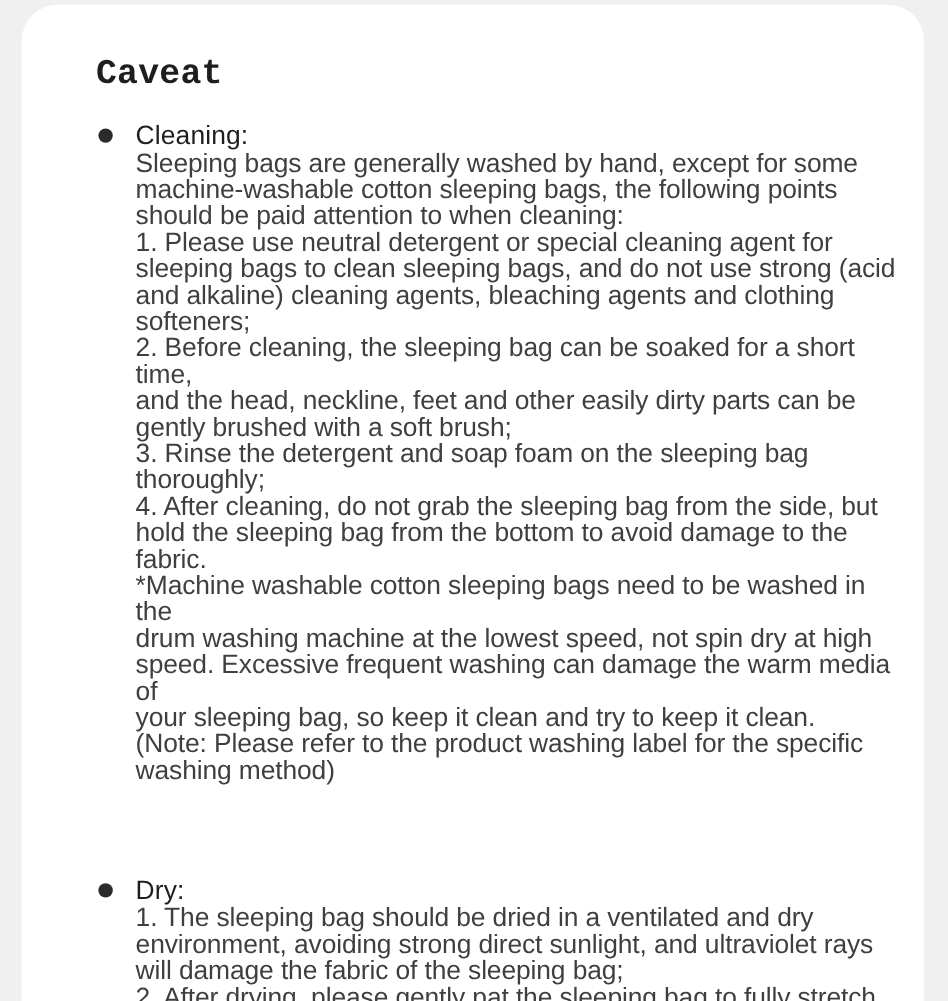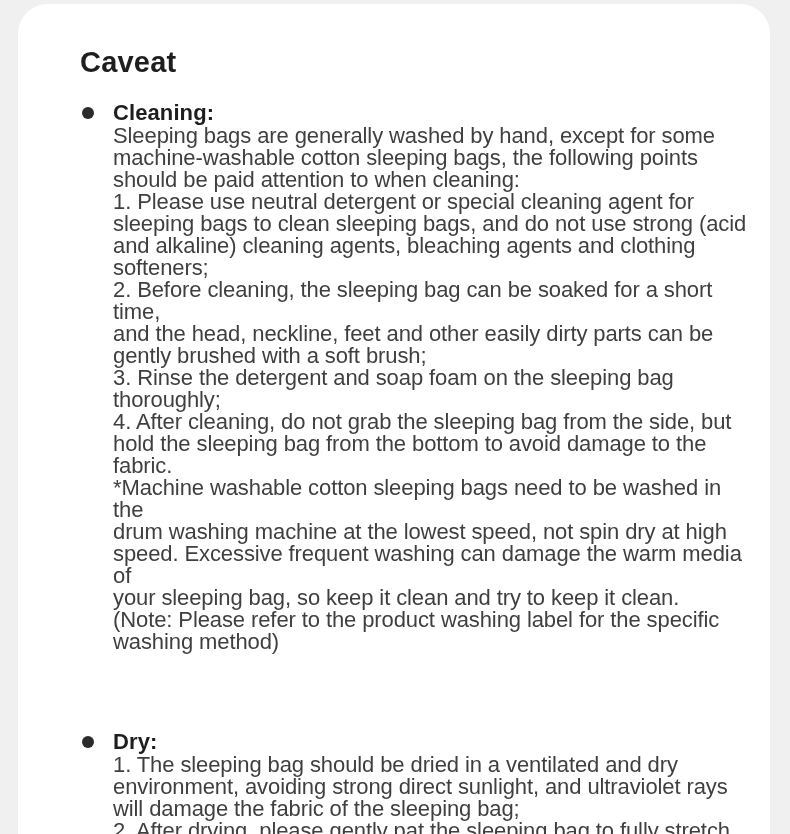--- a/index.html
+++ b/index.html
@@ -29,41 +29,42 @@
   .card-inner {
     padding: 40px 18px 0 62px;
   }
   .page-title {
     font-size: 29px;
     line-height: 36px;
     font-weight: 700;
     color: var(--heading);
     letter-spacing: 0.2px;
     margin-bottom: 20px;
+    font-family: Liberation Mono, monospace;
   }
   .section {
     position: relative;
     padding-left: 33px;
   }
   .section + .section {
     margin-top: 76px;
   }
   .bullet {
     position: absolute;
     left: 2px;
     top: 7px;
     width: 12px;
     height: 12px;
     border-radius: 50%;
     background: var(--bullet);
   }
   .section-heading {
     font-size: 22px;
     line-height: 25px;
-    font-weight: 700;
+    font-weight: 400;
     color: var(--heading);
     letter-spacing: 0.1px;
   }
   .section-body {
     font-size: 22px;
     line-height: 22px;
     color: var(--body_text);
     white-space: pre-line;
     letter-spacing: -0.1px;
   }

